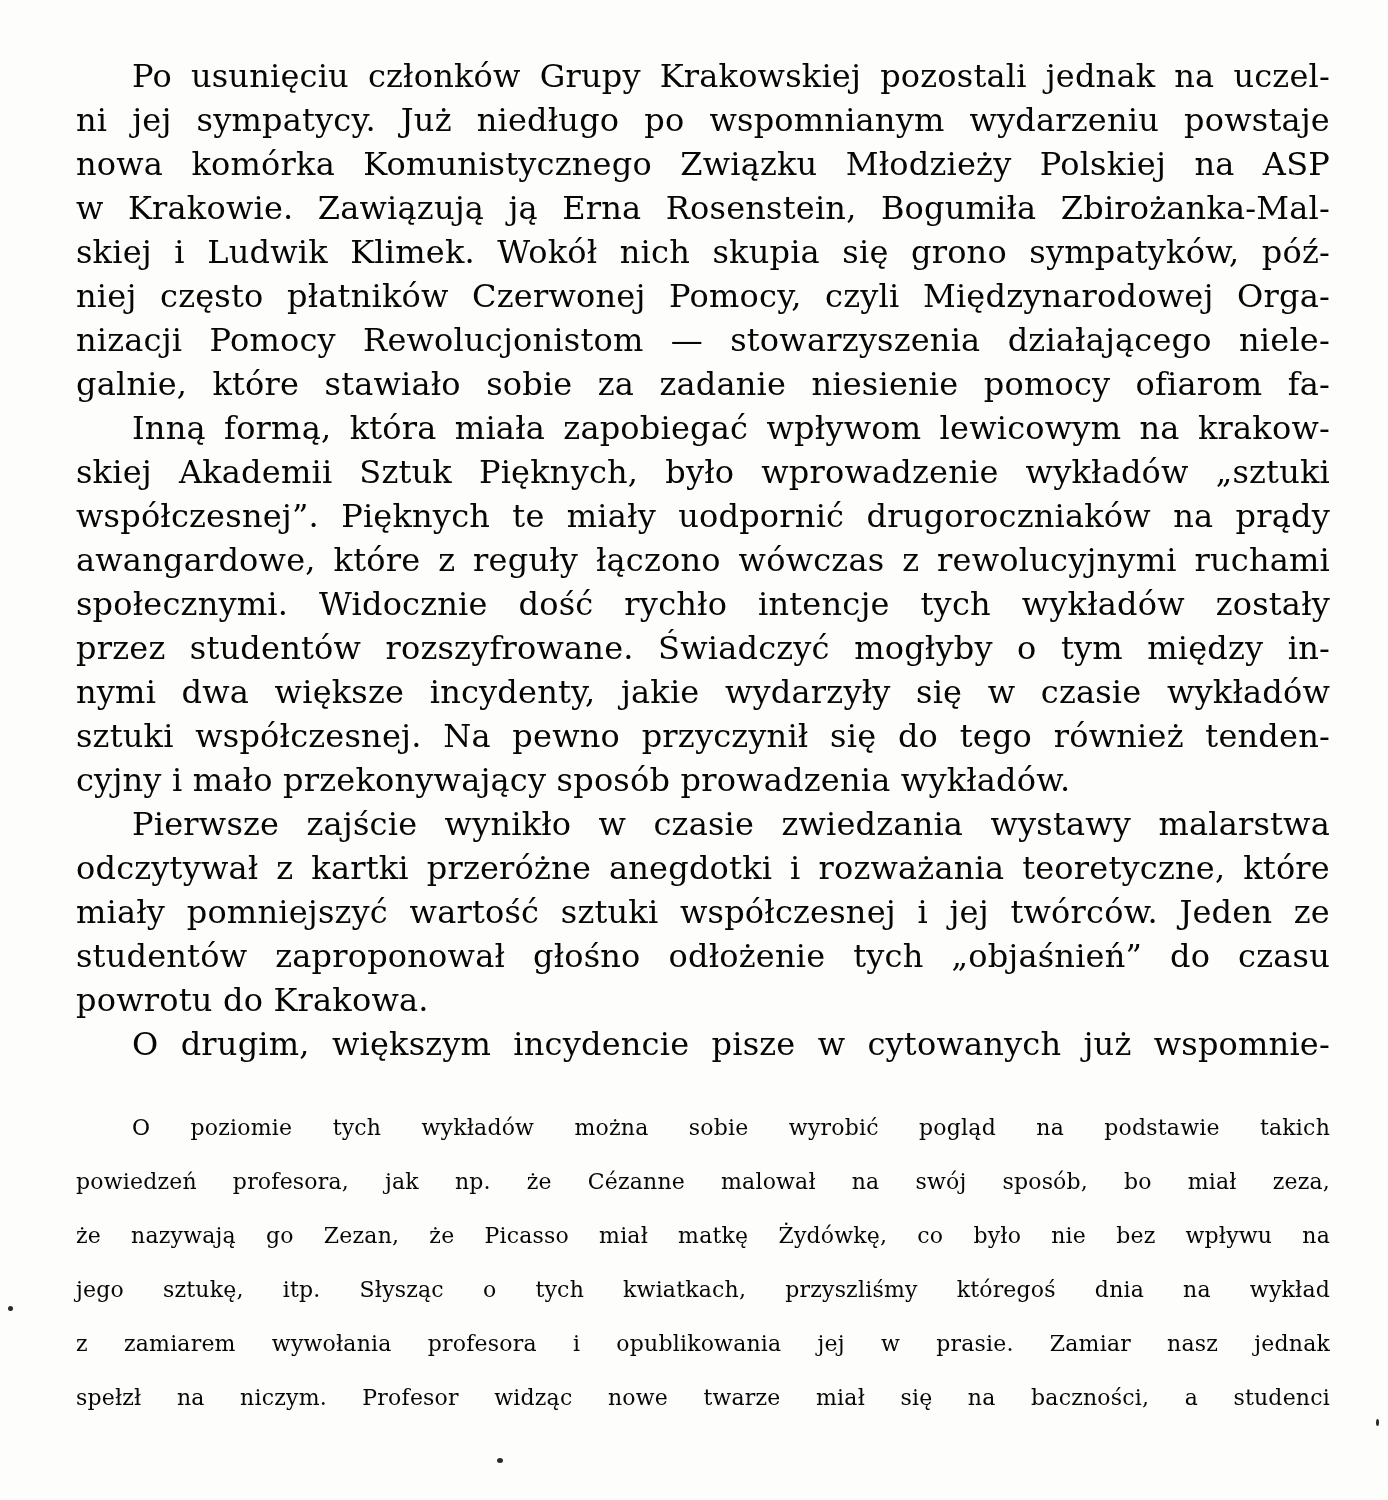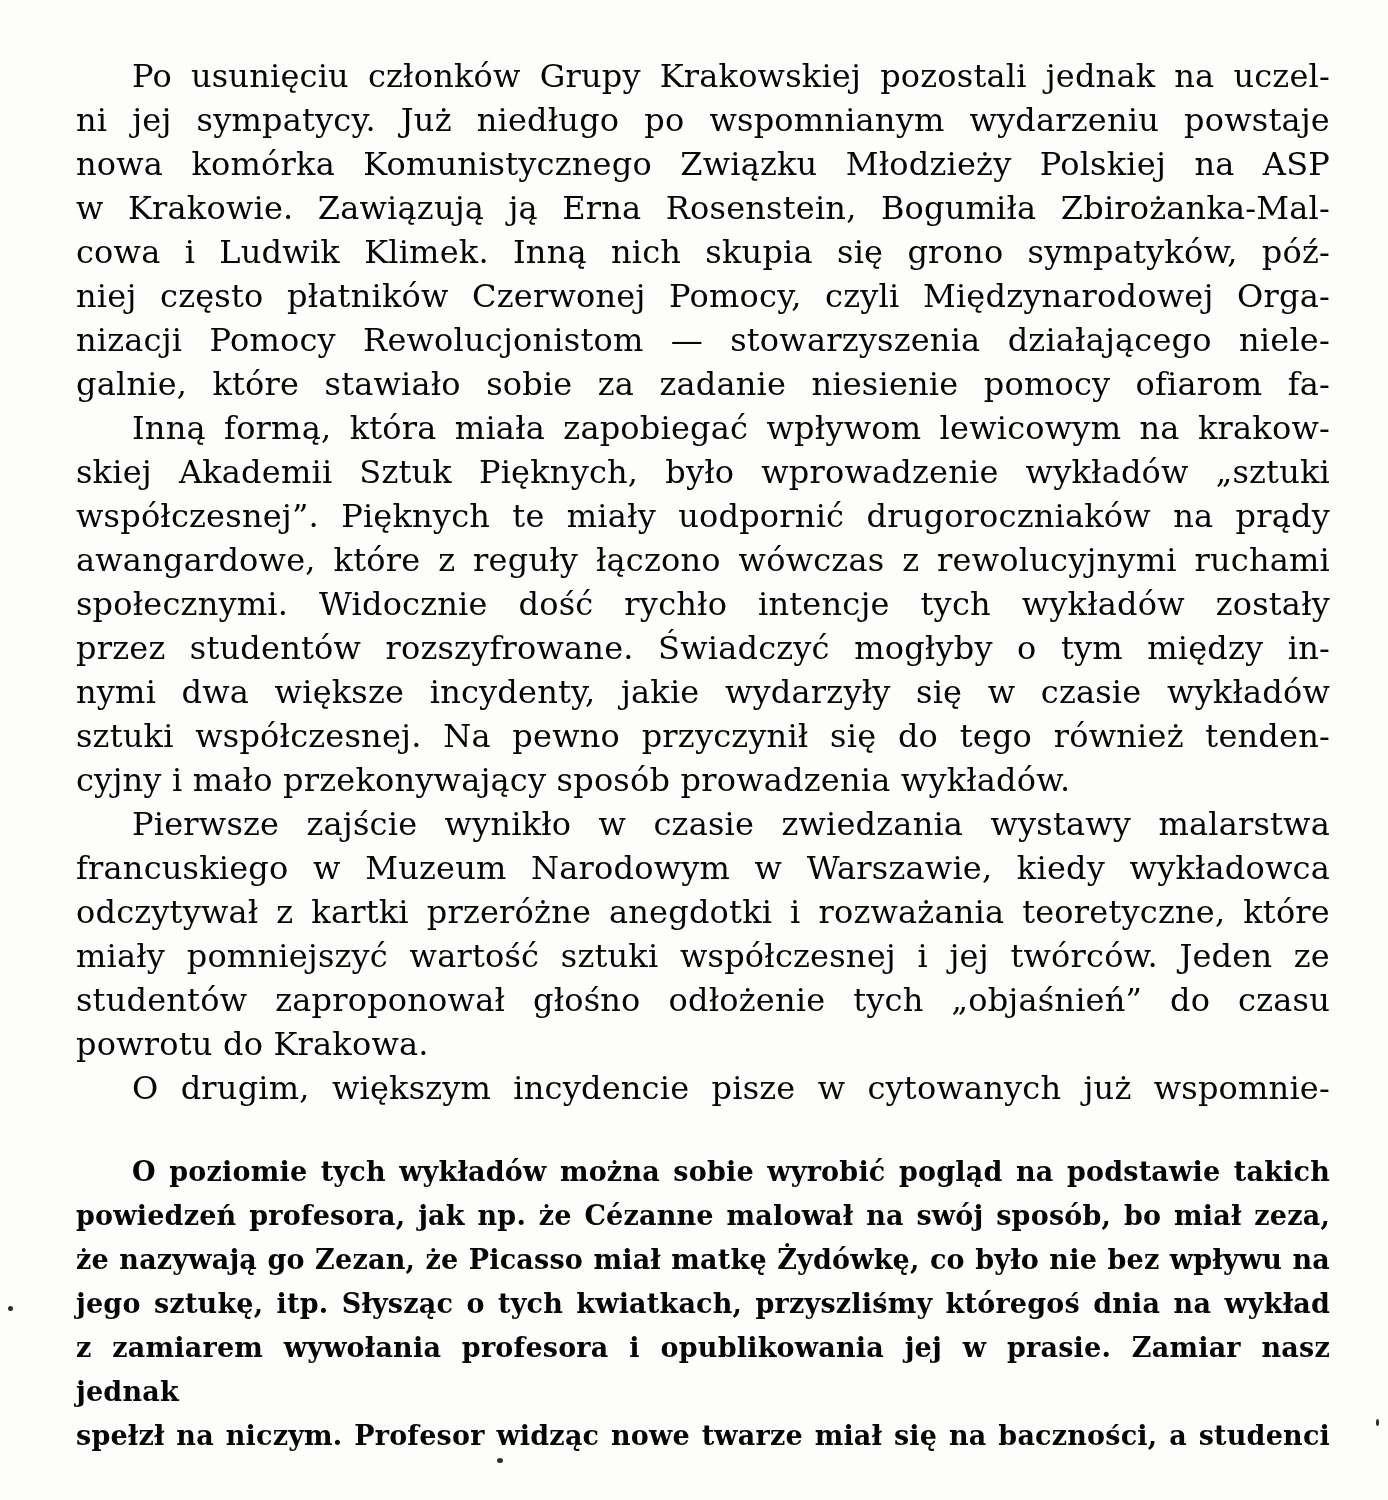--- a/index.html
+++ b/index.html
@@ -31,24 +31,25 @@
   .para.body .line {
     font-size: 32px;
     line-height: 44px;
     font-weight: normal;
     letter-spacing: 0.2px;
   }
   .para.quote {
     margin-top: 40px;
   }
   .para.quote .line {
-    font-size: 27px;
+    font-size: 22px;
     line-height: 44px;
-    font-weight: bold;
+    font-weight: normal;
     letter-spacing: 0.2px;
+    margin-top: 10px;
   }
   .line {
     text-align: justify;
     text-align-last: justify;
     white-space: normal;
   }
   .line.indent {
     padding-left: 56px;
   }
   .line.last {
@@ -63,39 +64,38 @@
 </head>
 <body>
 
 <div class="page">
   <div class="text-column">
       <div class="para body">
         <div class="line indent">Po usunięciu członków Grupy Krakowskiej pozostali jednak na uczel-</div>
         <div class="line">ni jej sympatycy. Już niedługo po wspomnianym wydarzeniu powstaje</div>
         <div class="line">nowa komórka Komunistycznego Związku Młodzieży Polskiej na ASP</div>
         <div class="line">w Krakowie. Zawiązują ją Erna Rosenstein, Bogumiła Zbirożanka-Mal-</div>
-        <div class="line">cowa i Ludwik Klimek. Inną nich skupia się grono sympatyków, póź-</div>
+        <div class="line">skiej i Ludwik Klimek. Wokół nich skupia się grono sympatyków, póź-</div>
         <div class="line">niej często płatników Czerwonej Pomocy, czyli Międzynarodowej Orga-</div>
         <div class="line">nizacji Pomocy Rewolucjonistom — stowarzyszenia działającego niele-</div>
         <div class="line">galnie, które stawiało sobie za zadanie niesienie pomocy ofiarom fa-</div>
       </div>
       <div class="para body">
         <div class="line indent">Inną formą, która miała zapobiegać wpływom lewicowym na krakow-</div>
         <div class="line">skiej Akademii Sztuk Pięknych, było wprowadzenie wykładów „sztuki</div>
         <div class="line">współczesnej”. Pięknych te miały uodpornić drugoroczniaków na prądy</div>
         <div class="line">awangardowe, które z reguły łączono wówczas z rewolucyjnymi ruchami</div>
         <div class="line">społecznymi. Widocznie dość rychło intencje tych wykładów zostały</div>
         <div class="line">przez studentów rozszyfrowane. Świadczyć mogłyby o tym między in-</div>
         <div class="line">nymi dwa większe incydenty, jakie wydarzyły się w czasie wykładów</div>
         <div class="line">sztuki współczesnej. Na pewno przyczynił się do tego również tenden-</div>
         <div class="line last">cyjny i mało przekonywający sposób prowadzenia wykładów.</div>
       </div>
       <div class="para body">
         <div class="line indent">Pierwsze zajście wynikło w czasie zwiedzania wystawy malarstwa</div>
-        <div class="line">francuskiego w Muzeum Narodowym w Warszawie, kiedy wykładowca</div>
         <div class="line">odczytywał z kartki przeróżne anegdotki i rozważania teoretyczne, które</div>
         <div class="line">miały pomniejszyć wartość sztuki współczesnej i jej twórców. Jeden ze</div>
         <div class="line">studentów zaproponował głośno odłożenie tych „objaśnień” do czasu</div>
         <div class="line last">powrotu do Krakowa.</div>
       </div>
       <div class="para body">
         <div class="line indent">O drugim, większym incydencie pisze w cytowanych już wspomnie-</div>
       </div>
       <div class="para quote">
         <div class="line indent">O poziomie tych wykładów można sobie wyrobić pogląd na podstawie takich</div>

